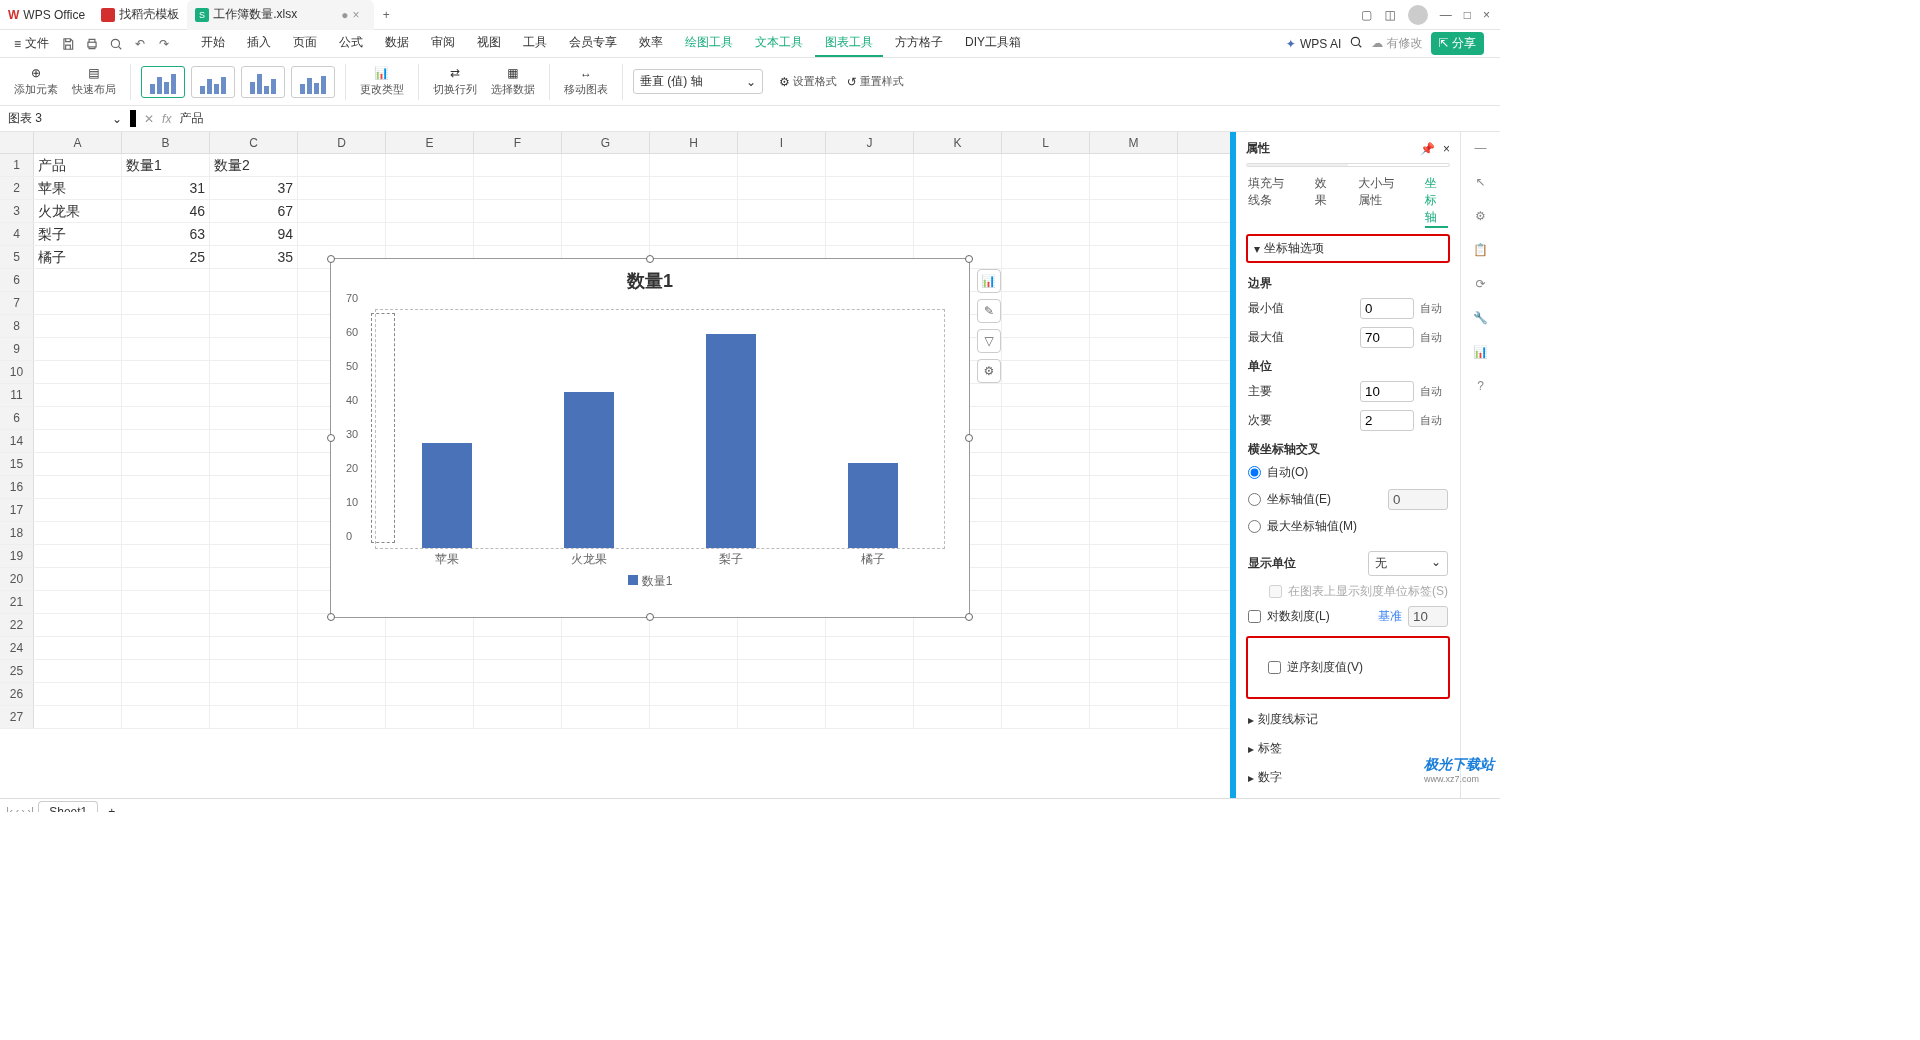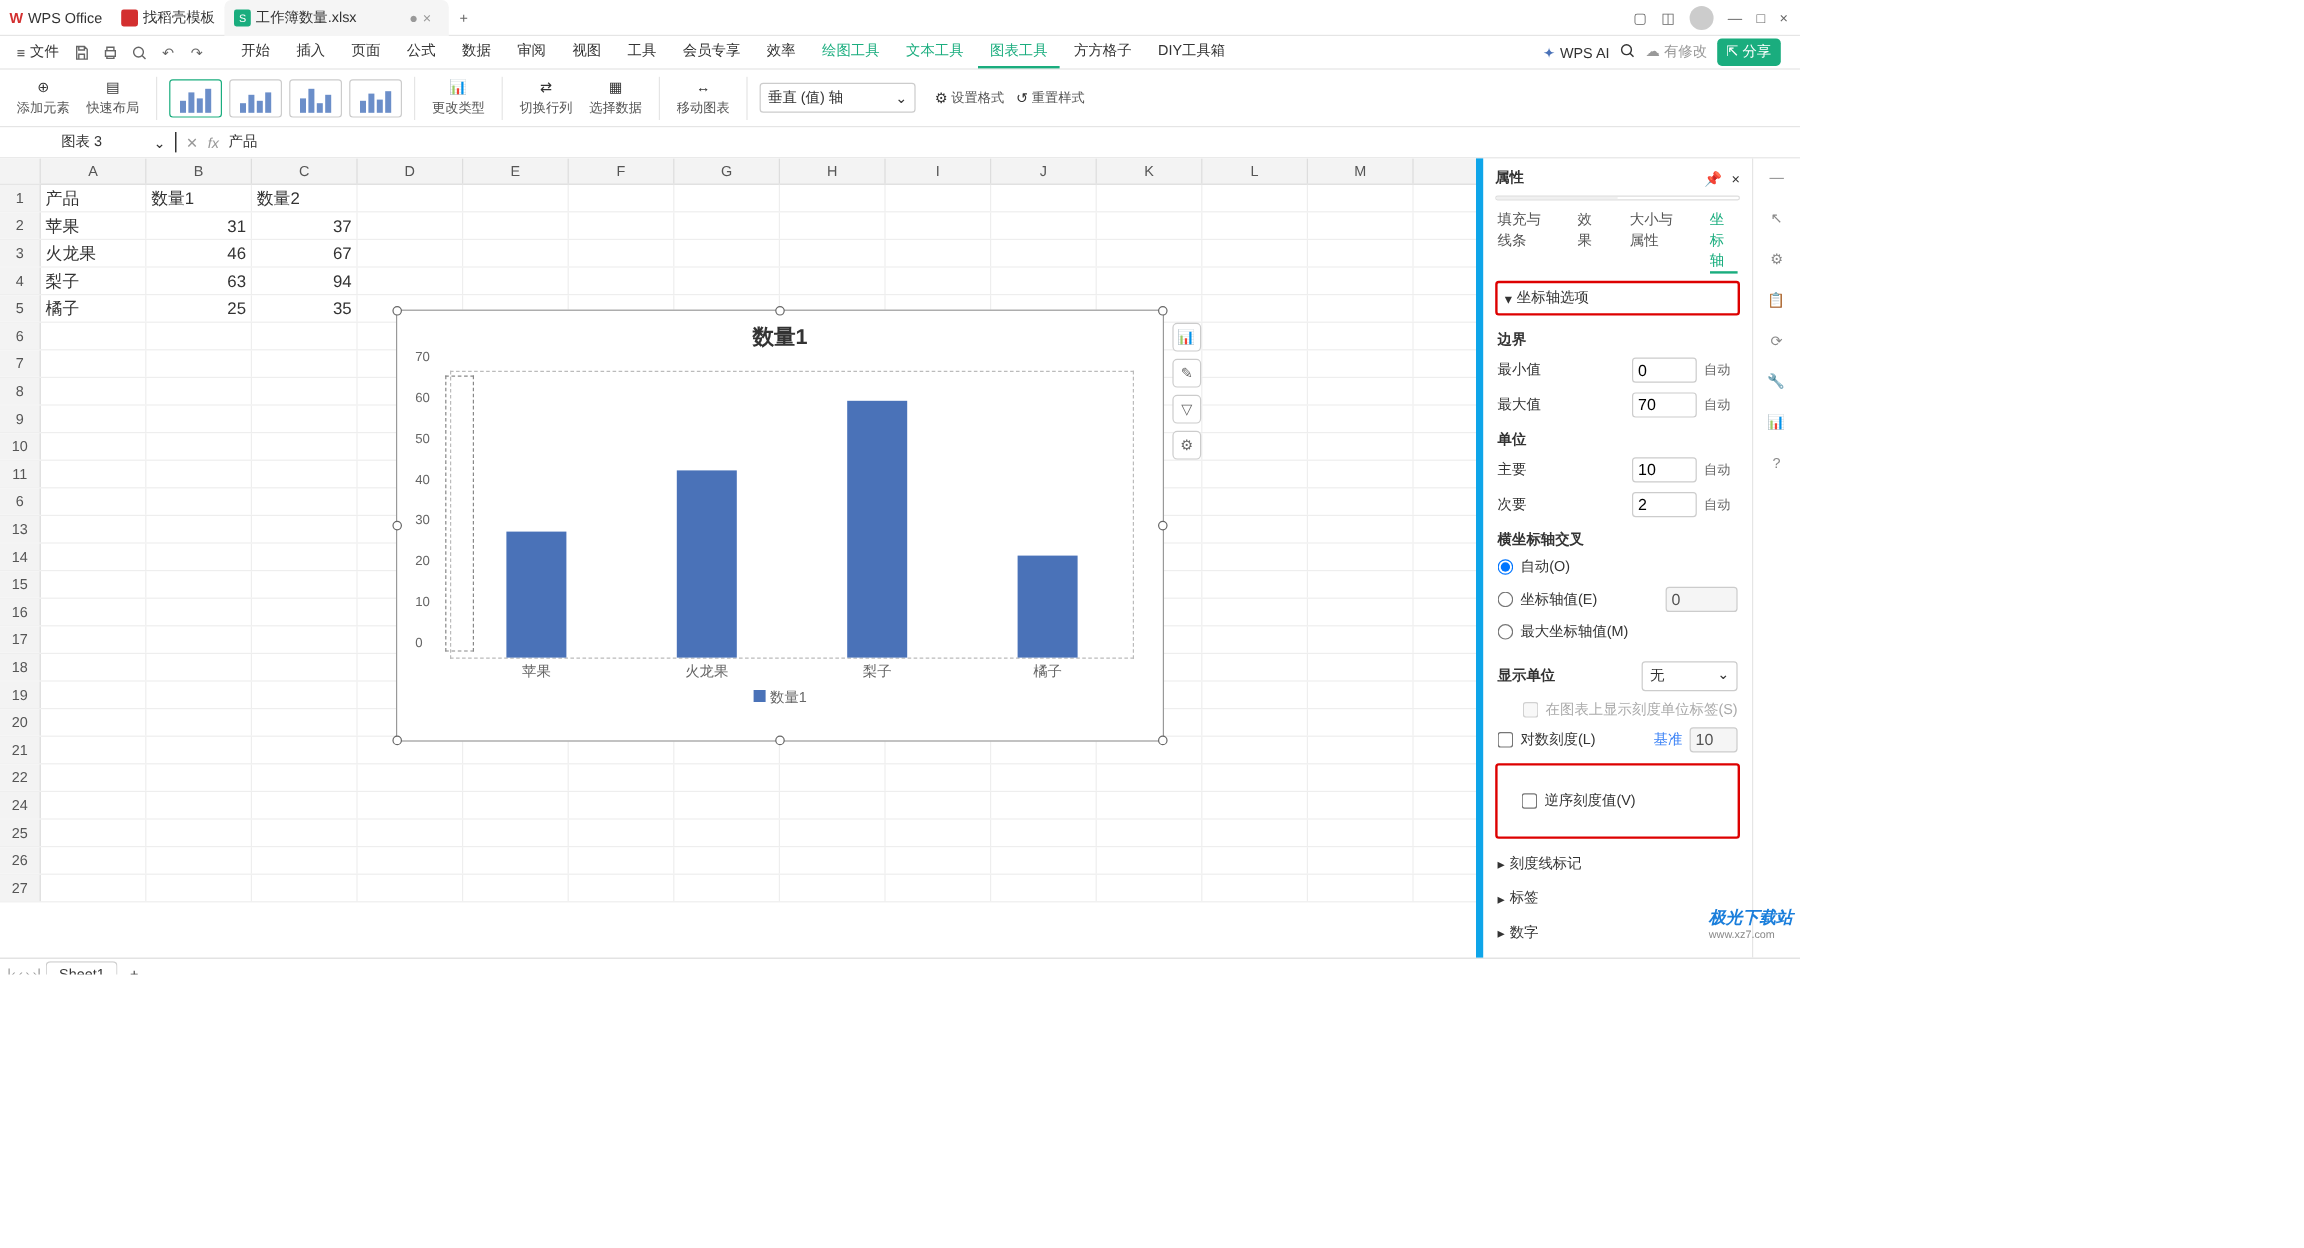--- a/index.html
+++ b/index.html
@@ -33,21 +33,21 @@
 .ribbon-group { display: flex; flex-direction: column; align-items: center; gap: 2px; padding: 0 4px; cursor: pointer; }
 .ribbon-group .rlabel { font-size: 11px; color: #555; }
 .ribbon-sep { width: 1px; height: 36px; background: #e5e5e5; margin: 0 4px; }
 .chart-thumb { width: 44px; height: 32px; border: 1px solid #ccc; border-radius: 3px; display: flex; align-items: flex-end; justify-content: center; gap: 2px; padding: 3px; cursor: pointer; }
 .chart-thumb.active { border: 1.5px solid #1aad7e; }
 .chart-thumb span { width: 5px; background: #6b8ec9; }
 .axis-select { display: flex; align-items: center; border: 1px solid #ccc; border-radius: 3px; padding: 3px 6px; width: 130px; cursor: pointer; justify-content: space-between; }
 
 
 .formula-bar { height: 26px; display: flex; align-items: center; border-bottom: 1px solid #e5e5e5; }
-.name-box { width: 104px; border-right: 1px solid #000000; padding: 0 8px; display: flex; align-items: center; justify-content: space-between; cursor: pointer; margin-left: 43px; }
+.name-box { width: 136px; border-right: 6px solid #000000; padding: 0 8px; display: flex; align-items: center; justify-content: space-between; cursor: pointer; }
 .fx-area { display: flex; align-items: center; padding: 0 8px; gap: 8px; color: #999; flex: 1; }
 
 
 .main { display: flex; height: 666px; }
 .grid-area { flex: 1; position: relative; overflow: hidden; }
 .col-headers { display: flex; height: 22px; background: #f3f3f3; border-bottom: 1px solid #ddd; }
 .corner { width: 34px; border-right: 1px solid #ddd; background: #f3f3f3; }
 .col-h { width: 88px; text-align: center; line-height: 22px; border-right: 1px solid #ddd; font-size: 12px; color: #555; }
 .rows { position: relative; }
 .row { display: flex; height: 23px; border-bottom: 1px solid #eee; }
@@ -480,36 +480,20 @@
           <div class="cell"></div>
           <div class="cell"></div>
           <div class="cell"></div>
           <div class="cell"></div>
           <div class="cell"></div>
           <div class="cell"></div>
           <div class="cell"></div>
           <div class="cell"></div>
         </div>
         <div class="row">
-          <div class="row-h">13</div>
-          <div class="cell"></div>
-          <div class="cell"></div>
-          <div class="cell"></div>
-          <div class="cell"></div>
-          <div class="cell"></div>
-          <div class="cell"></div>
-          <div class="cell"></div>
-          <div class="cell"></div>
-          <div class="cell"></div>
-          <div class="cell"></div>
-          <div class="cell"></div>
-          <div class="cell"></div>
-          <div class="cell"></div>
-        </div>
-        <div class="row">
           <div class="row-h">14</div>
           <div class="cell"></div>
           <div class="cell"></div>
           <div class="cell"></div>
           <div class="cell"></div>
           <div class="cell"></div>
           <div class="cell"></div>
           <div class="cell"></div>
           <div class="cell"></div>
           <div class="cell"></div>

